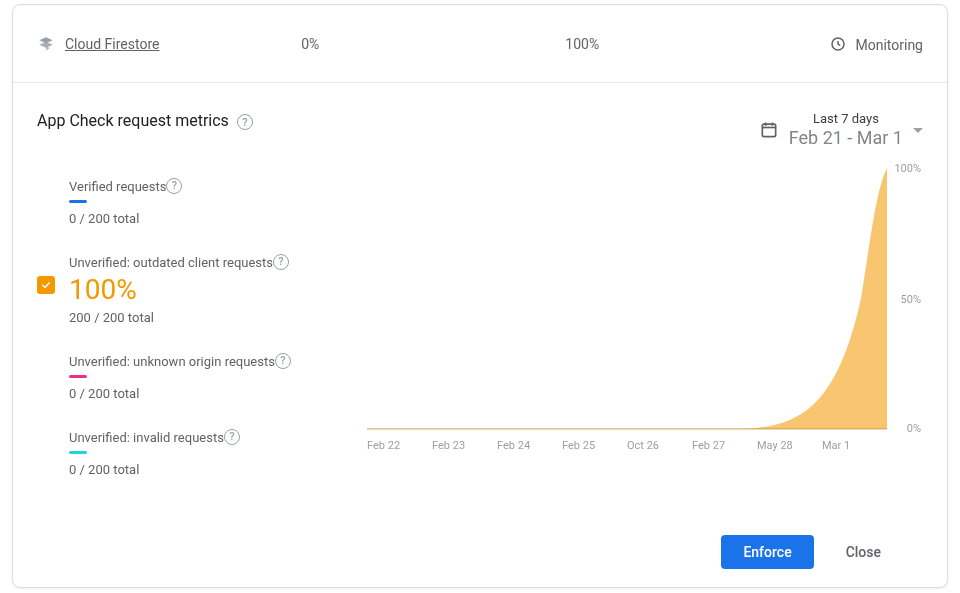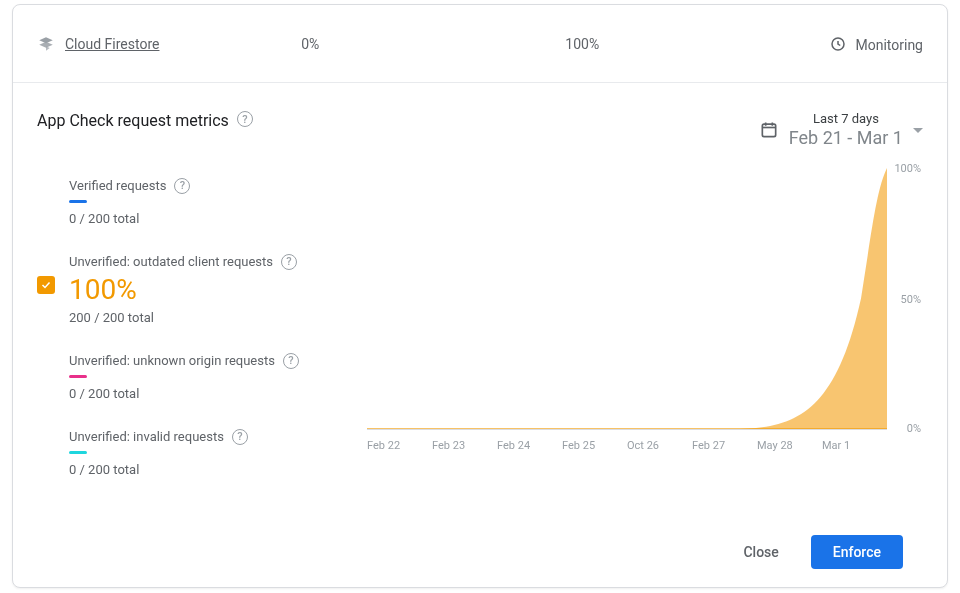--- a/index.html
+++ b/index.html
@@ -31,41 +31,41 @@
   .firestore-label { margin-left:10px; color:#5f6368;text-decoration:underline; }
   .clock-icon svg { width:18px; height:18px; display:block; }
   .content {
     flex:1; padding:28px 24px 0 24px;
     display:flex; flex-direction:column;
   }
   .header-row {
     display:flex; align-items:flex-start; justify-content:space-between;
     margin-bottom:18px;
   }
-  .title-wrap { display:flex; align-items:flex-start; gap:8px; }
+  .title-wrap { display:flex; align-items:flex-end; gap:8px; }
   .title { font-size:16px; color:#202124; font-weight:400; }
   .help-icon {
     width:16px; height:16px; border:1.3px solid #9aa0a6; border-radius:50%;
     display:inline-flex; align-items:center; justify-content:center;
     font-size:11px; color:#9aa0a6; font-weight:500;
     cursor:default; user-select:none;
   }
   .date-picker { display:flex; align-items:center; gap:10px; color:#5f6368; cursor:pointer; }
   .date-picker .cal svg { width:20px; height:20px; display:block; }
   .date-lines { display:flex; flex-direction:column; line-height:1.25;align-items:center; }
   .date-lines .l1 { font-size:13px; color:#3c4043; }
   .date-lines .l2 { font-size:18px; color:#80868b; }
   .arrow-down { width:0; height:0; border-left:5px solid transparent; border-right:5px solid transparent; border-top:5px solid #9aa0a6; }
   .body-row { display:flex; flex:1; }
   .legend-col { width:320px; padding-right:8px; }
   .metric {
     padding:10px 0 18px 32px;
     position:relative;
   }
-  .metric .label-row { display:flex; align-items:center; gap:8px; color:#5f6368; font-size:13px; margin-bottom:6px; }
+  .metric .label-row { display:flex; align-items:flex-end; gap:0; color:#5f6368; font-size:13px; margin-bottom:6px; }
   .metric .swatch { width:18px; height:3px; border-radius:2px; margin-bottom:8px; }
   .metric .bigpct { font-size:28px; font-weight:400; line-height:1; margin-bottom:6px; }
   .metric .sub { font-size:13px; color:#5f6368; }
   .metric .check {
     position:absolute; left:0; top:32px;
     width:18px; height:18px; border-radius:3px;
     background:#f29900; display:flex; align-items:center; justify-content:center;
   }
   .metric .check svg { width:12px; height:12px; }
   .metric.verified .swatch { background:#1a73e8; }
@@ -217,18 +217,18 @@
             <span>Oct 26</span>
             <span>Feb 27</span>
             <span>May 28</span>
             <span>Mar 1</span>
           </div>
         </div>
       </div>
     </div>
 
     <div class="footer">
+      <button class="btn btn-primary">Enforce</button>
       <button class="btn btn-text">Close</button>
-      <button class="btn btn-primary">Enforce</button>
     </div>
 
   </div>
 </div>
 
 </body></html>

